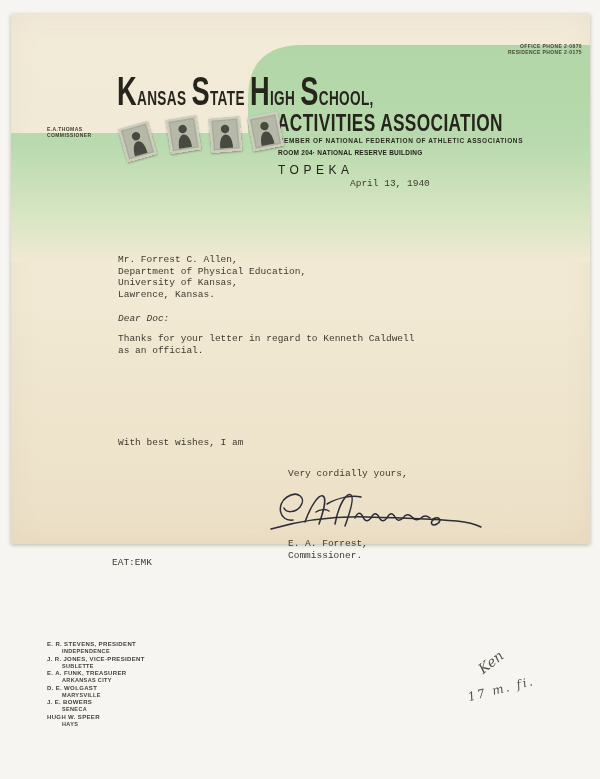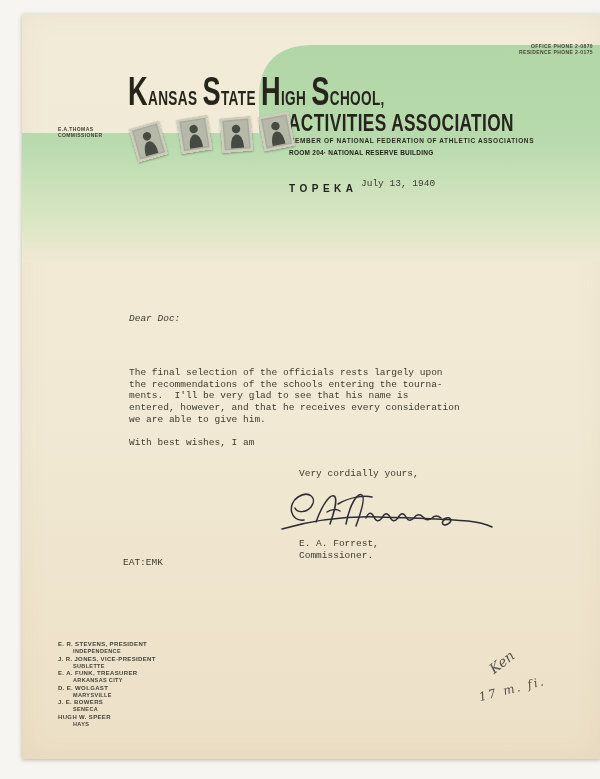--- a/index.html
+++ b/index.html
@@ -2,21 +2,21 @@
 <html><head>
 <meta charset="utf-8">
 <style>
   html,body{margin:0;padding:0;}
   body{
     width:600px;height:779px;position:relative;overflow:hidden;
     background:#f6f5f1;
     font-family:"Liberation Sans",sans-serif;
   }
   .paper{
-    position:absolute;left:22px;top:14px;width:579px;height:745px;
+    position:absolute;left:11px;top:14px;width:579px;height:530px;
     background:linear-gradient(180deg,#f2ebd8 0%,#f1e9d3 55%,#ecdfc6 100%);
     box-shadow:0 1px 4px rgba(80,65,35,.35), inset 0 0 30px rgba(120,100,60,.06);
   }
   .green-header{position:absolute;left:0;top:0;pointer-events:none;}
   .abs{position:absolute;}
   
   .phones{right:8px;top:29px;text-align:right;font-size:5px;line-height:6px;
     letter-spacing:.4px;color:#474738;font-weight:bold;}
   .commissioner{left:36px;top:112px;font-size:5px;line-height:6px;
     letter-spacing:.4px;color:#3f3f33;font-weight:bold;}
@@ -26,22 +26,22 @@
     font-size:20px;letter-spacing:.5px;}
   .deco-word{display:inline-block;margin-right:.38em;text-transform:uppercase;line-height:40px;}
   .deco-word::first-letter{font-size:2em;}
   .org2{left:266px;top:96px;white-space:nowrap;transform:scaleX(.75);
     transform-origin:left top;color:#26251c;font-weight:bold;
     font-size:23px;letter-spacing:.5px;text-transform:uppercase;line-height:26px;}
   .member-line{left:267px;top:123px;font-size:6.5px;letter-spacing:.6px;
     color:#2c2c22;font-weight:bold;white-space:nowrap;}
   .room-line{left:267px;top:135px;font-size:6.5px;letter-spacing:.25px;
     color:#23231c;font-weight:bold;white-space:nowrap;}
-  .city-line{left:267px;top:149px;font-size:10px;letter-spacing:4.5px;
-    color:#23231c;font-weight:bold;white-space:nowrap;margin-top:20px;}
+  .city-line{left:267px;top:149px;font-size:12px;letter-spacing:4.5px;
+    color:#23231c;font-weight:normal;white-space:nowrap;}
   
   .stamps{left:0;top:0;width:100%;height:200px;}
   .stamp{position:absolute;width:31px;height:35px;
     box-shadow:0 1px 2px rgba(60,50,30,.4);}
   .stamp svg{display:block;width:31px;height:35px;}
   
   .tw{font-family:"Liberation Mono","DejaVu Sans Mono",monospace;
     font-size:9.5px;line-height:11.7px;color:#3e3a2f;white-space:pre;}
   .date{left:339px;top:164px;}
   .address{left:107px;top:240px;}
@@ -133,27 +133,28 @@
         <svg viewBox="0 0 31 35">
           <rect x="0" y="0" width="31" height="35" fill="#cdccbd"></rect>
           <rect x="2.5" y="2.5" width="26" height="30" fill="#a9ac9c"></rect>
           <rect x="4" y="4" width="23" height="27" fill="#b6b9a8"></rect>
           <circle cx="15.5" cy="12" r="4.2" fill="#474a40"></circle>
           <path d="M9 31 C9 21 12.5 17.5 15.5 17.5 C18.5 17.5 22 21 22 31 Z" fill="#474a40"></path>
         </svg>
       </div>
     </div>
 
-  <div class="abs tw date">July 13, 1940</div>
+  <div class="abs tw date">April 13, 1940</div>
+  <div class="abs tw address">Mr. Forrest C. Allen,
+Department of Physical Education,
+University of Kansas,
+Lawrence, Kansas.</div>
   <div class="abs tw salutation">Dear Doc:</div>
-  <div class="abs tw para2">The final selection of the officials rests largely upon
-the recommendations of the schools entering the tourna-
-ments.  I'll be very glad to see that his name is
-entered, however, and that he receives every consideration
-we are able to give him.</div>
+  <div class="abs tw para1">Thanks for your letter in regard to Kenneth Caldwell
+as an official.</div>
   <div class="abs tw closing">With best wishes, I am</div>
   <div class="abs tw valediction">Very cordially yours,</div>
 
   <div class="abs signature">
     <svg viewBox="0 0 216 62">
       <g fill="none" stroke="#2e2d35" stroke-width="1.5" stroke-linecap="round">
         <path d="M24 38 C10 40 7 22 18 15 C29 8 38 16 31 25 C26 31 17 31 15 26"></path>
         <path d="M36 40 C42 23 50 12 54 14 C58 16 54 31 50 42"></path>
         <path d="M47 30 C51 27 57 27 60 29"></path>
         <path d="M2 47 C34 38 64 34 98 35 C134 36 162 37 188 39 C198 40 206 42 212 45"></path>

